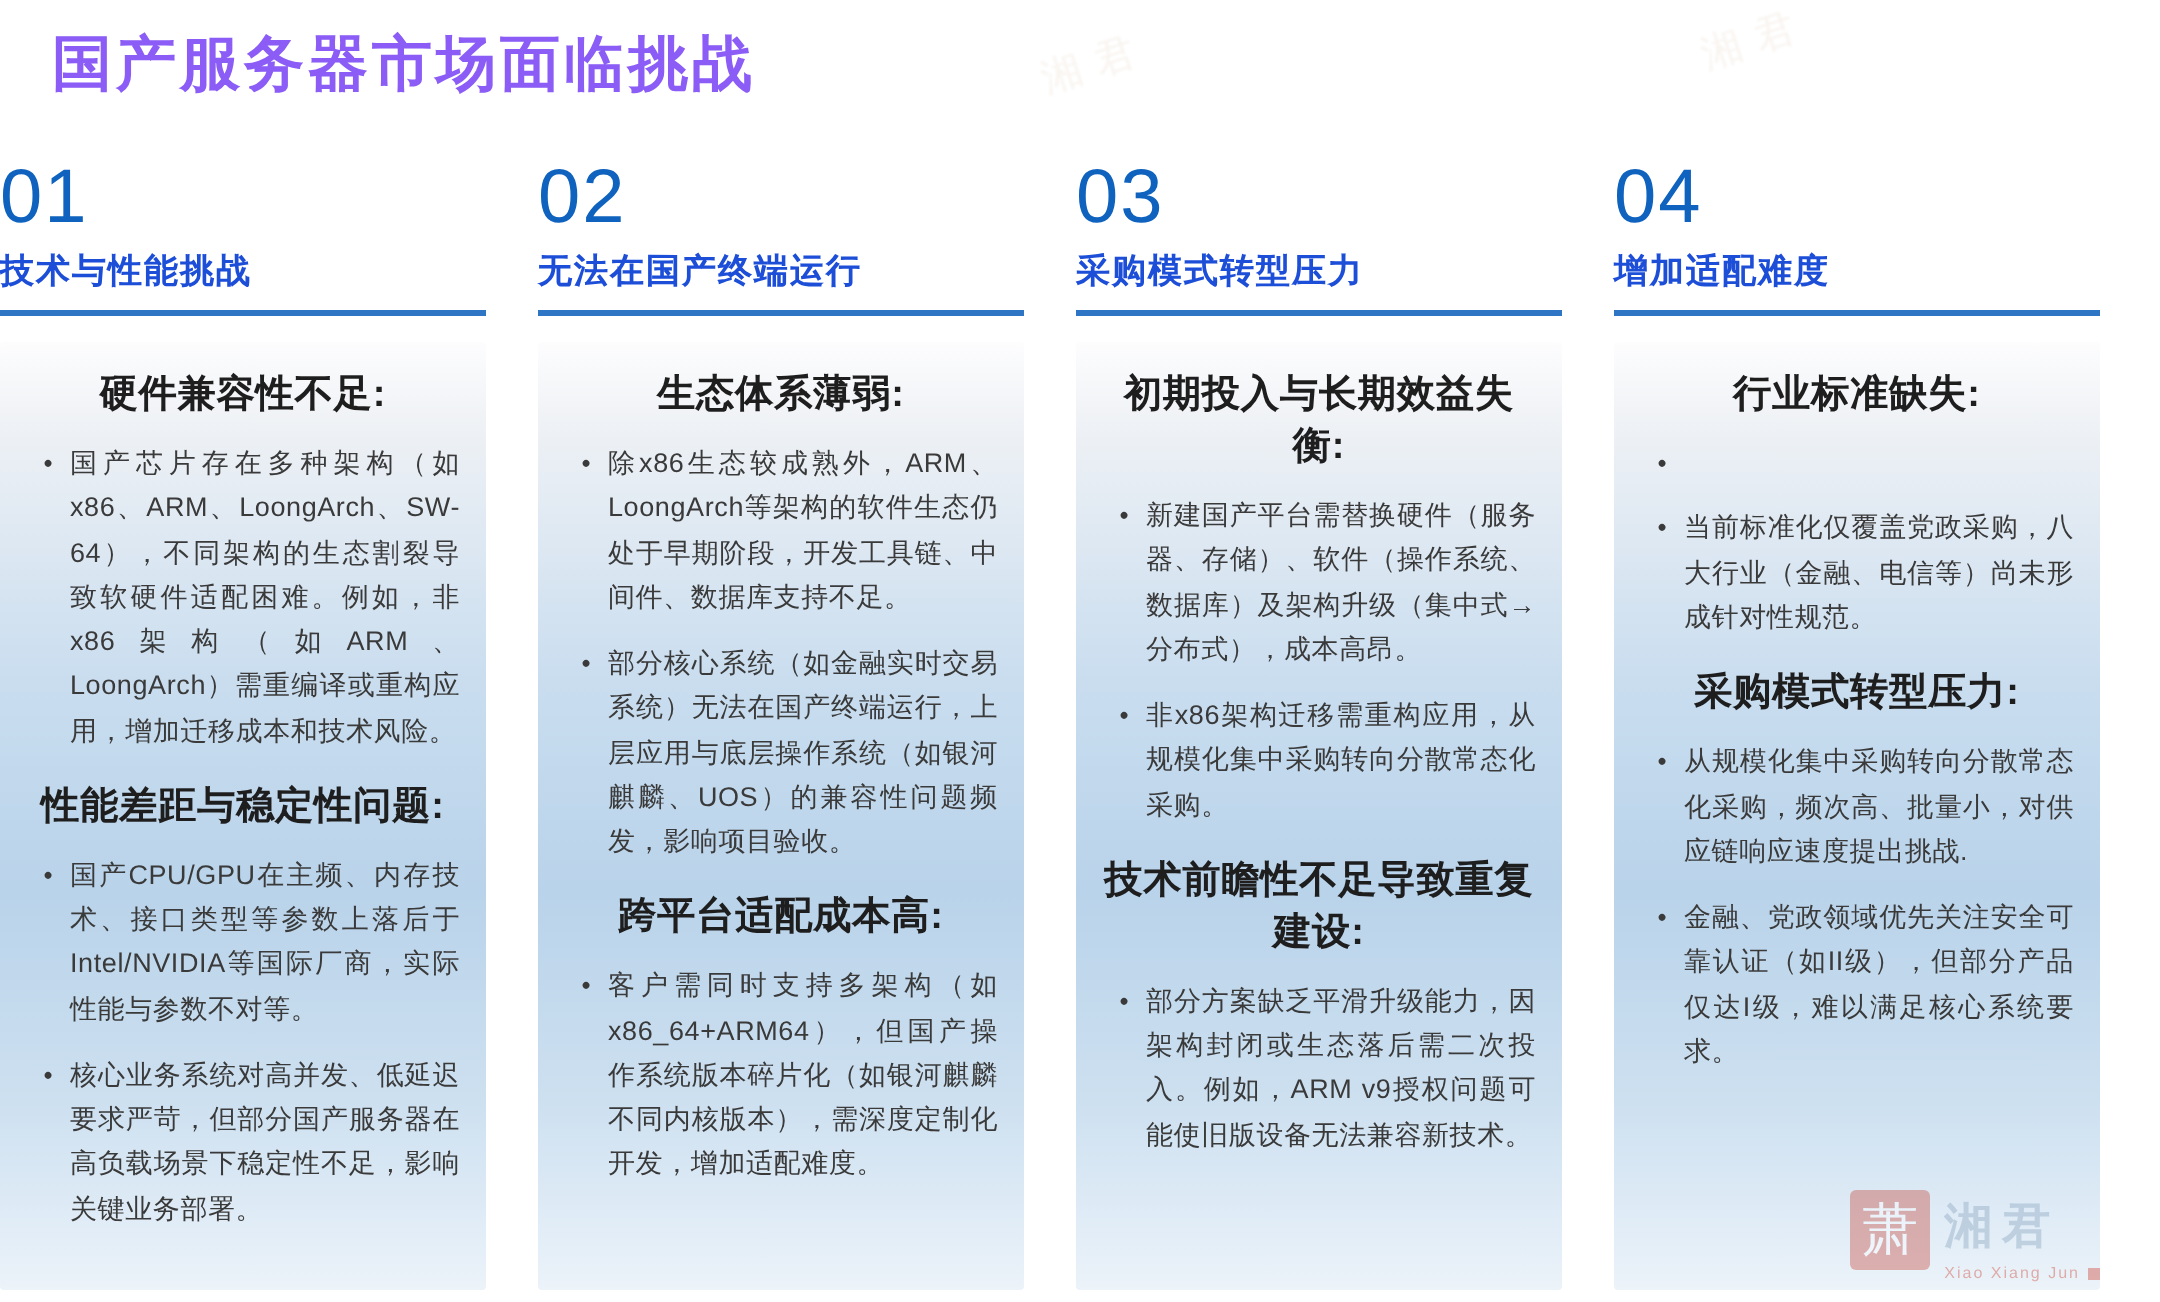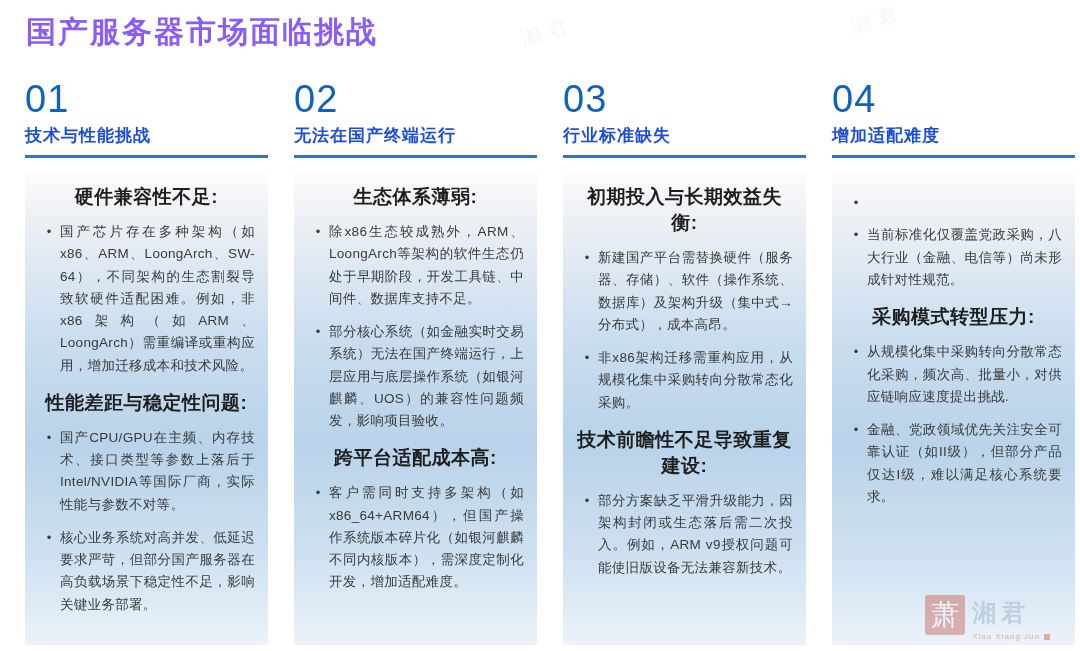--- a/index.html
+++ b/index.html
@@ -6,21 +6,21 @@
   body{
     width:1080px;height:651px;position:relative;overflow:hidden;
     background:#ffffff;
     font-family:"Liberation Sans","DejaVu Sans",sans-serif;
   }
   .page-title{
     margin:0;padding:12px 0 0 26px;
     font-size:30px;font-weight:700;color:#8b5cf6;letter-spacing:2px;
   }
   .columns{
-    display:flex;gap:26px;padding-left:25px;margin-top:27px;
+    display:flex;gap:26px;margin-top:27px;
     position:relative;z-index:2;
   }
   .col{flex:0 0 243px;width:243px;}
   .num{
     font-size:38px;line-height:1;color:#0f63be;font-weight:400;letter-spacing:1px;
   }
   .sub{
     margin:6px 0 0;font-size:17px;font-weight:700;color:#1d4ed8;letter-spacing:1px;
   }
   .rule{height:3px;background:#2e75c6;margin-top:8px;}
@@ -113,21 +113,21 @@
         <h3 class="sec">跨平台适配成本高:</h3>
         <div class="bullet">
           <span class="dot">•</span>
           <p>客户需同时支持多架构（如x86_64+ARM64），但国产操作系统版本碎片化（如银河麒麟不同内核版本），需深度定制化开发，增加适配难度。</p>
         </div>
       </div>
   </section>
 
   <section class="col">
     <div class="num">03</div>
-    <h2 class="sub">行业标准缺失</h2>
+    <h2 class="sub">采购模式转型压力</h2>
     <div class="rule"></div>
     <div class="card">
         <h3 class="sec">初期投入与长期效益失衡:</h3>
         <div class="bullet">
           <span class="dot">•</span>
           <p>新建国产平台需替换硬件（服务器、存储）、软件（操作系统、数据库）及架构升级（集中式→分布式），成本高昂。</p>
         </div>
         <div class="bullet">
           <span class="dot">•</span>
           <p>非x86架构迁移需重构应用，从规模化集中采购转向分散常态化采购。</p>
@@ -138,20 +138,21 @@
           <p>部分方案缺乏平滑升级能力，因架构封闭或生态落后需二次投入。例如，ARM v9授权问题可能使旧版设备无法兼容新技术。</p>
         </div>
       </div>
   </section>
 
   <section class="col">
     <div class="num">04</div>
     <h2 class="sub">增加适配难度</h2>
     <div class="rule"></div>
     <div class="card">
+        <h3 class="sec">行业标准缺失:</h3>
         <div class="bullet">
           <span class="dot">•</span>
         </div>
         <div class="bullet">
           <span class="dot">•</span>
           <p>当前标准化仅覆盖党政采购，八大行业（金融、电信等）尚未形成针对性规范。</p>
         </div>
         <h3 class="sec">采购模式转型压力:</h3>
         <div class="bullet">
           <span class="dot">•</span>

